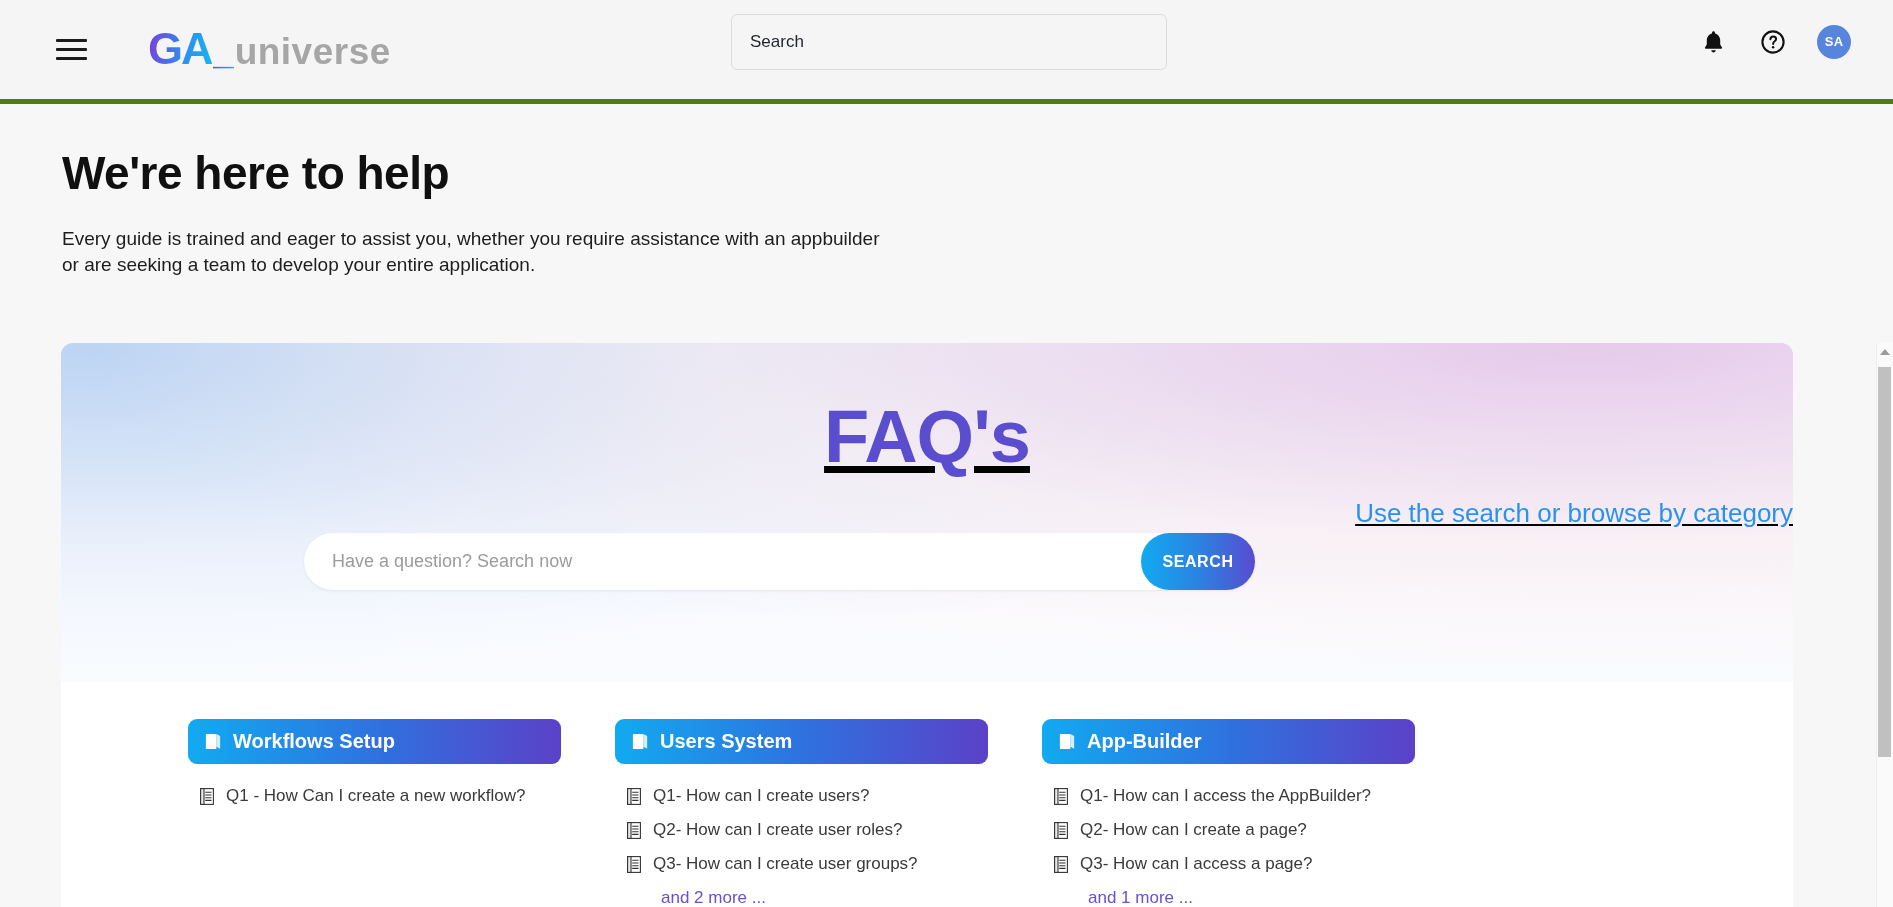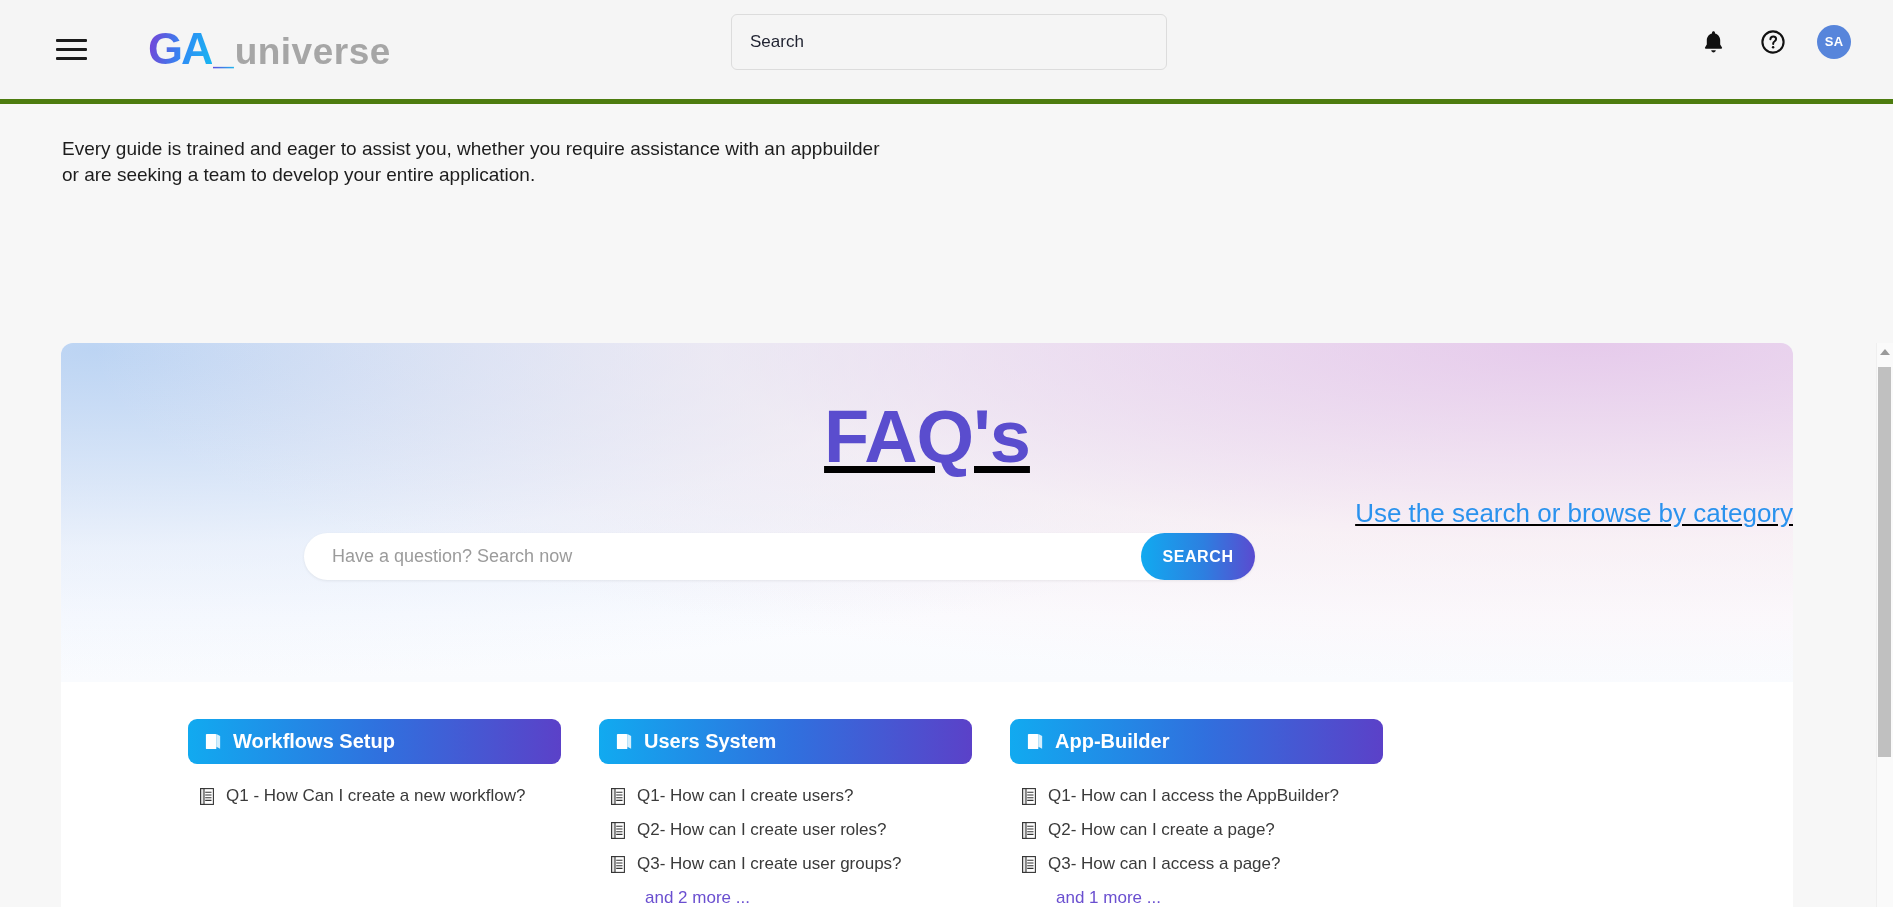--- a/index.html
+++ b/index.html
@@ -177,21 +177,21 @@
     font-size: 26px;
     color: #2a92ee;
     font-weight: 400;
   }
 
   .hero-search-wrap {
     position: absolute;
     left: 243px;
     top: 190px;
     width: 951px;
-    height: 47px;
+    height: 57px;
     display: flex;
     border-radius: 29px;
     background: #ffffff;
     box-shadow: 0 1px 3px rgba(0,0,0,0.07);
   }
   .hero-search {
     flex: 1;
     border: none;
     outline: none;
     background: transparent;
@@ -212,21 +212,21 @@
     font-family: "Liberation Sans", sans-serif;
     font-size: 16px;
     font-weight: 700;
     letter-spacing: 0.6px;
     cursor: pointer;
   }
 
   
   .cards {
     display: flex;
-    gap: 38px;
+    gap: 54px;
     padding: 37px 0 0 127px;
     background: #fff;
   }
   .card { width: 373px; }
 
   .card-head {
     height: 45px;
     border-radius: 9px;
     display: flex;
     align-items: center;
@@ -323,20 +323,21 @@
         <circle cx="13.1" cy="18.3" r="1.25" fill="#111"></circle>
       </svg>
     </div>
 
     <div class="avatar">SA</div>
   </div>
 </div>
 
 <div class="page">
 
+  <h1 class="page-title">We're here to help</h1>
   <p class="page-sub">Every guide is trained and eager to assist you, whether you require assistance with an appbuilder or are seeking a team to develop your entire application.</p>
 
   <div class="faq-panel">
 
     <div class="faq-hero">
       <div class="faq-title">FAQ's</div>
       <div class="faq-subtitle">Use the search or browse by category</div>
 
       <div class="hero-search-wrap">
         <input class="hero-search" type="text" placeholder="Have a question? Search now" style="">

